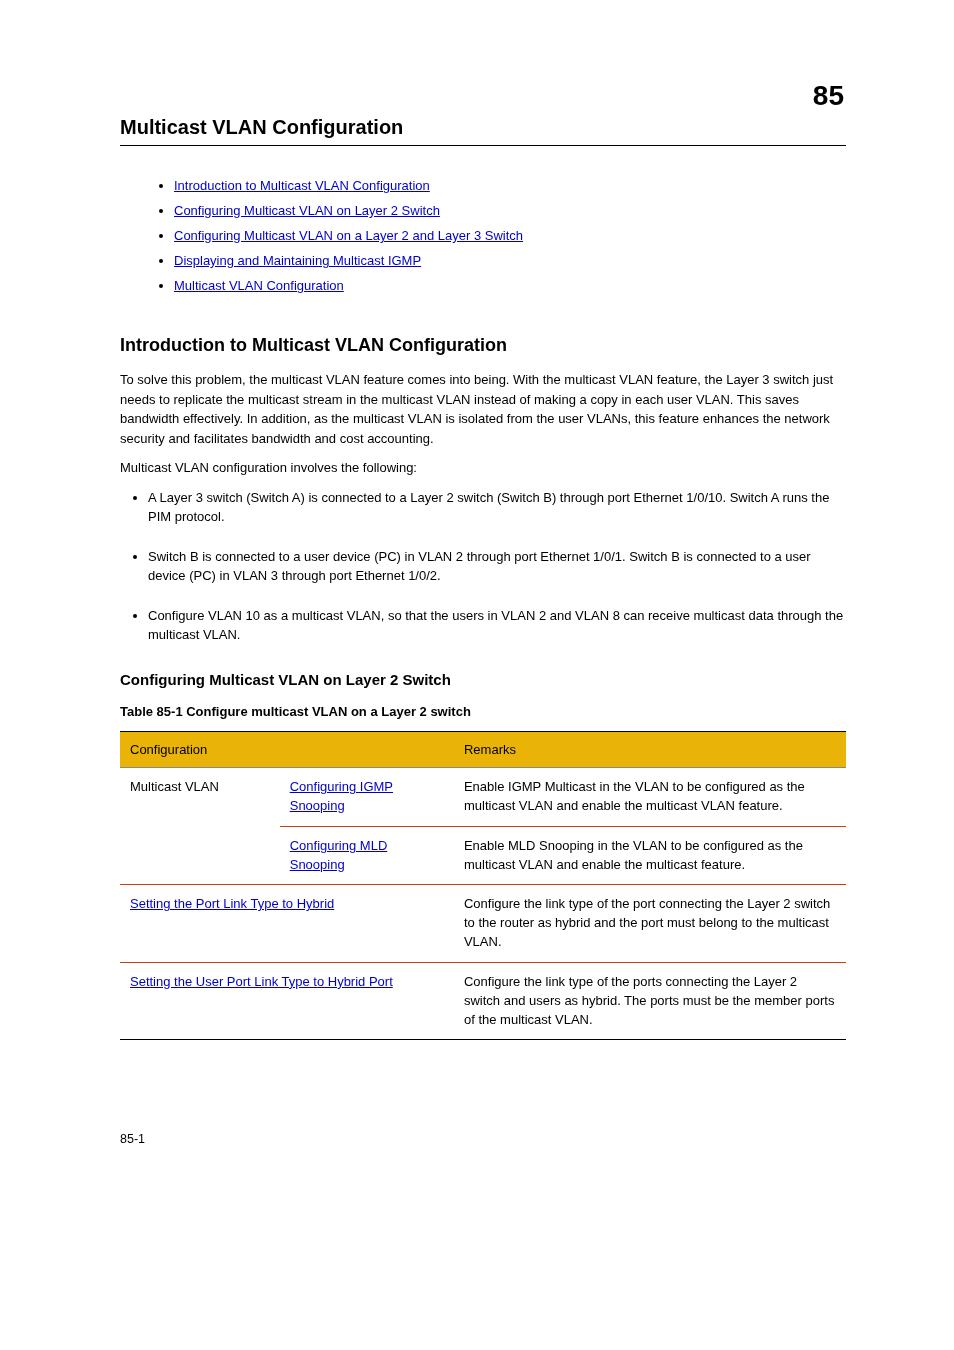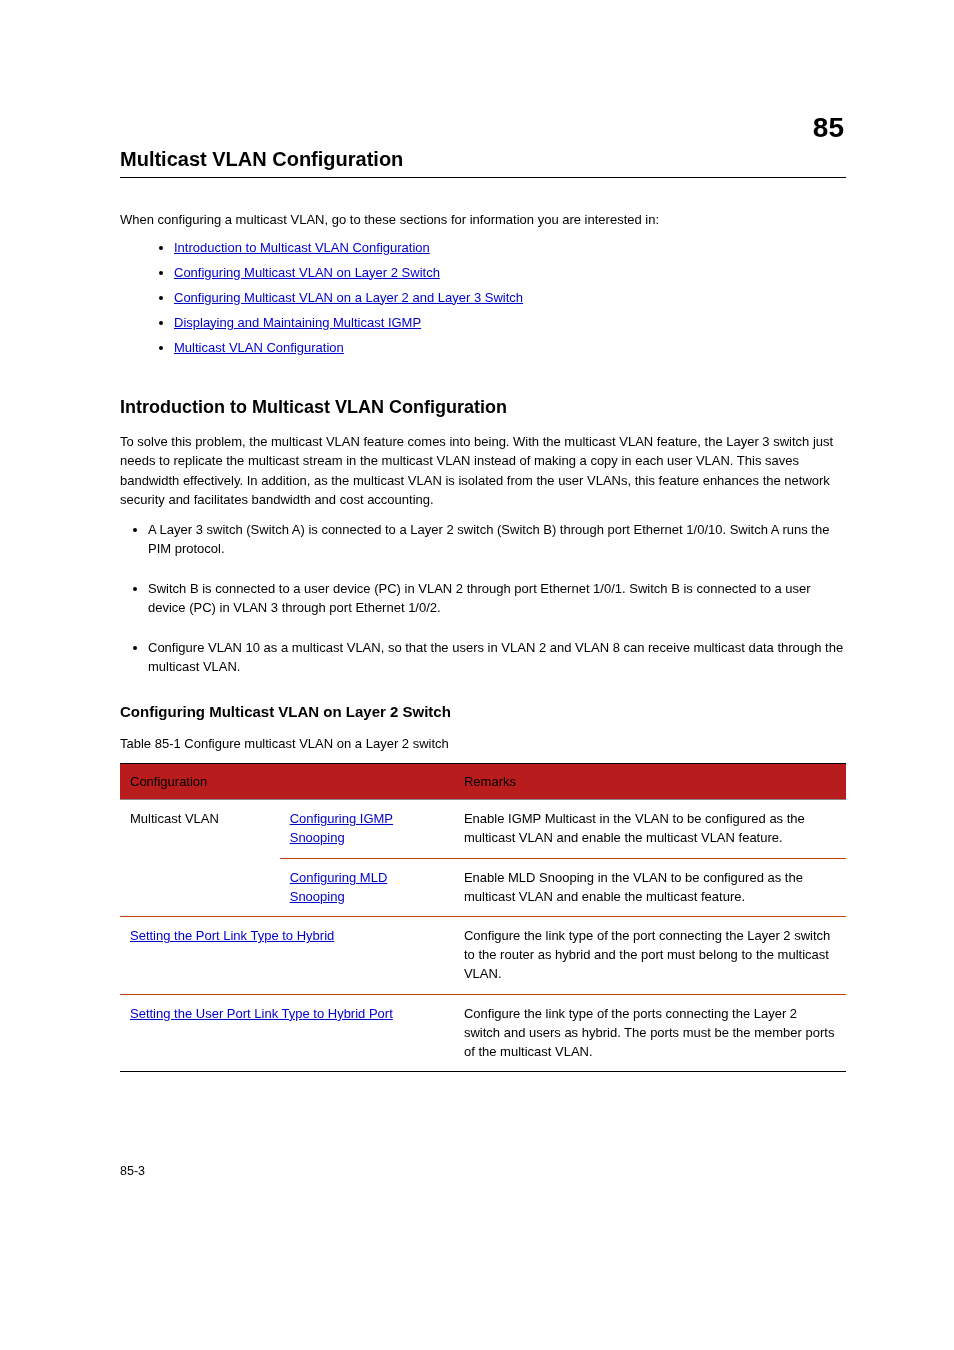--- a/index.html
+++ b/index.html
@@ -4,21 +4,21 @@
 <style>
   * { box-sizing: border-box; margin: 0; padding: 0; }
   html, body {
     width: 954px;
     font-family: Arial, Helvetica, sans-serif;
     font-size: 13px;
     color: #000;
     background: #fff;
   }
   .page {
-    padding: 112px 108px 60px 120px;
+    padding: 80px 108px 60px 120px;
   }
   .chapter-num {
     font-size: 28px;
     font-weight: bold;
     text-align: right;
     margin-bottom: 4px;
     padding-right: 2px;
   }
   .chapter-title {
     font-size: 20px;
@@ -62,30 +62,31 @@
     line-height: 1.5;
     margin-bottom: 10px;
   }
   h3.h3 {
     font-size: 15px;
     font-weight: bold;
     margin: 26px 0 14px 0;
   }
   .table-caption {
     margin: 12px 0 4px 0;
+    font-weight: bold;
   }
   table.conf-table {
     width: 100%;
     border-collapse: collapse;
     font-size: 13px;
   }
   table.conf-table th {
     text-align: left;
     font-weight: normal;
-    background: #b91c1c;
+    background: #eab308;
     padding: 10px 10px;
     border-top: 1.5px solid #000;
     border-bottom: 1px solid #888;
   }
   table.conf-table td {
     padding: 10px 10px;
     vertical-align: top;
     border-bottom: 1px solid #c2410c;
     line-height: 1.45;
   }
@@ -99,32 +100,32 @@
   }
 </style>
 </head>
 <body>
 
 <div class="page">
   <div class="chapter-num">85</div>
   <div class="chapter-title">Multicast VLAN Configuration</div>
   <hr class="rule">
 
-  <p class="body intro-line">When configuring a multicast VLAN, go to these sections for information you are interested in:</p>
 
   <ul class="link-list">
     <li><a class="lnk">Introduction to Multicast VLAN Configuration</a></li>
     <li><a class="lnk">Configuring Multicast VLAN on Layer 2 Switch</a></li>
     <li><a class="lnk">Configuring Multicast VLAN on a Layer 2 and Layer 3 Switch</a></li>
     <li><a class="lnk">Displaying and Maintaining Multicast IGMP</a></li>
     <li><a class="lnk">Multicast VLAN Configuration</a></li>
   </ul>
 
   <h2 class="h2">Introduction to Multicast VLAN Configuration</h2>
   <p class="body">To solve this problem, the multicast VLAN feature comes into being. With the multicast VLAN feature, the Layer 3 switch just needs to replicate the multicast stream in the multicast VLAN instead of making a copy in each user VLAN. This saves bandwidth effectively. In addition, as the multicast VLAN is isolated from the user VLANs, this feature enhances the network security and facilitates bandwidth and cost accounting.</p>
+  <p class="body">Multicast VLAN configuration involves the following:</p>
 
   <ul class="bullets">
     <li>A Layer 3 switch (Switch A) is connected to a Layer 2 switch (Switch B) through port Ethernet 1/0/10. Switch A runs the PIM protocol.</li>
     <li>Switch B is connected to a user device (PC) in VLAN 2 through port Ethernet 1/0/1. Switch B is connected to a user device (PC) in VLAN 3 through port Ethernet 1/0/2.</li>
     <li>Configure VLAN 10 as a multicast VLAN, so that the users in VLAN 2 and VLAN 8 can receive multicast data through the multicast VLAN.</li>
   </ul>
 
   <h3 class="h3">Configuring Multicast VLAN on Layer 2 Switch</h3>
   <p class="body table-caption">Table 85-1 Configure multicast VLAN on a Layer 2 switch</p>
 
@@ -154,14 +155,14 @@
         <td colspan="2"><a class="lnk">Setting the Port Link Type to Hybrid</a></td>
         <td>Configure the link type of the port connecting the Layer 2 switch to the router as hybrid and the port must belong to the multicast VLAN.</td>
       </tr>
       <tr class="last">
         <td colspan="2"><a class="lnk">Setting the User Port Link Type to Hybrid Port</a></td>
         <td>Configure the link type of the ports connecting the Layer 2 switch and users as hybrid. The ports must be the member ports of the multicast VLAN.</td>
       </tr>
     </tbody>
   </table>
 
-  <div class="footer">85-3</div>
+  <div class="footer">85-1</div>
 </div>
 
 </body></html>

